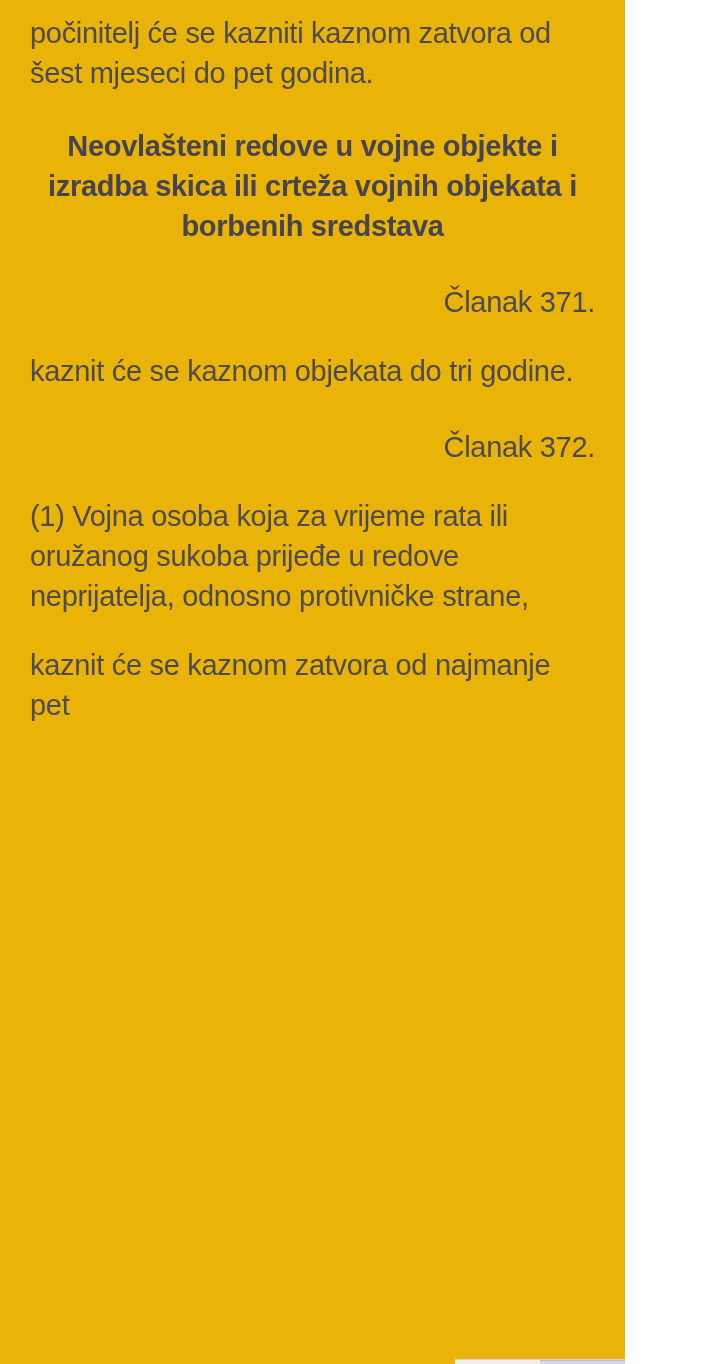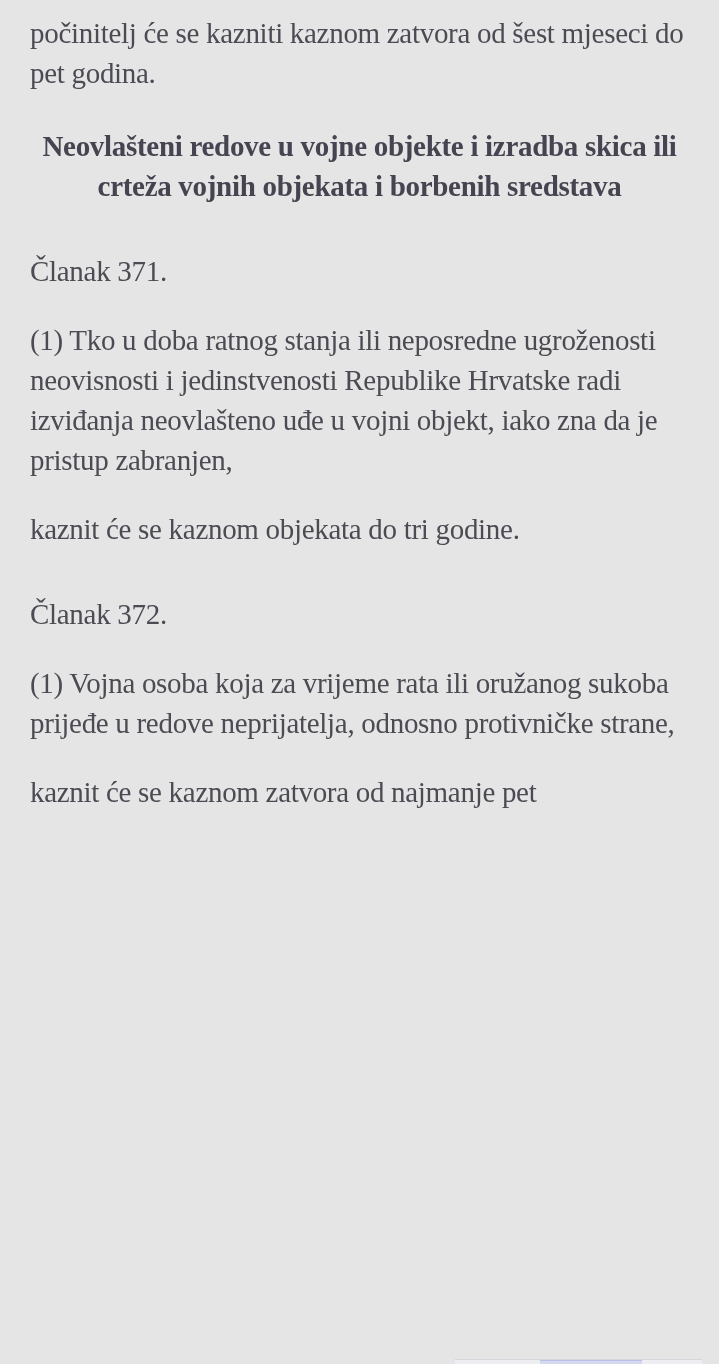--- a/index.html
+++ b/index.html
@@ -1,25 +1,25 @@
 <!DOCTYPE html>
 <html><head>
 <meta charset="utf-8">
 <style>
   html, body {
     margin: 0;
     padding: 0;
   }
   .page {
     position: relative;
-    width: 719px;
+    width: 625px;
     height: 1364px;
-    background: #e5e5e5;
+    background: #eab308;
     overflow: hidden;
-    font-family: Liberation Serif, serif;
+    font-family: Liberation Sans, sans-serif;
   }
   .content {
     padding: 13px 30px 0 30px;
     font-size: 29px;
     line-height: 40px;
     letter-spacing: -0.3px;
     color: #4c4b53;
   }
   .block {
     margin: 0;
@@ -28,22 +28,22 @@
     margin-top: 29px;
   }
   .block.heading {
     font-weight: 700;
     text-align: center;
     color: #454450;
     padding: 0 4px;
     margin-top: 33px;
   }
   .block.article {
-    text-align: left;
-    margin-top: 45px;
+    text-align: right;
+    margin-top: 36px;
   }
   .bottom-strip {
     position: absolute;
     bottom: 0;
     left: 455px;
     width: 247px;
     height: 4px;
     background: #eeedf1;
     border-top: 1px solid #d5d5db;
   }
@@ -58,21 +58,20 @@
   }
 </style>
 </head>
 <body>
 
 <div class="page">
   <div class="content">
     <p class="block paragraph">počinitelj će se kazniti kaznom zatvora od šest mjeseci do pet godina.</p>
     <p class="block heading">Neovlašteni redove u vojne objekte i izradba skica ili crteža vojnih objekata i borbenih sredstava</p>
     <p class="block article">Članak 371.</p>
-    <p class="block paragraph">(1) Tko u doba ratnog stanja ili neposredne ugroženosti neovisnosti i jedinstvenosti Republike Hrvatske radi izviđanja neovlašteno uđe u vojni objekt, iako zna da je pristup zabranjen,</p>
     <p class="block paragraph">kaznit će se kaznom objekata do tri godine.</p>
     <p class="block article">Članak 372.</p>
     <p class="block paragraph">(1) Vojna osoba koja za vrijeme rata ili oružanog sukoba prijeđe u redove neprijatelja, odnosno protivničke strane,</p>
     <p class="block paragraph">kaznit će se kaznom zatvora od najmanje pet</p>
   </div>
   <div class="bottom-strip">
     <span class="accent"></span>
   </div>
 </div>
 

